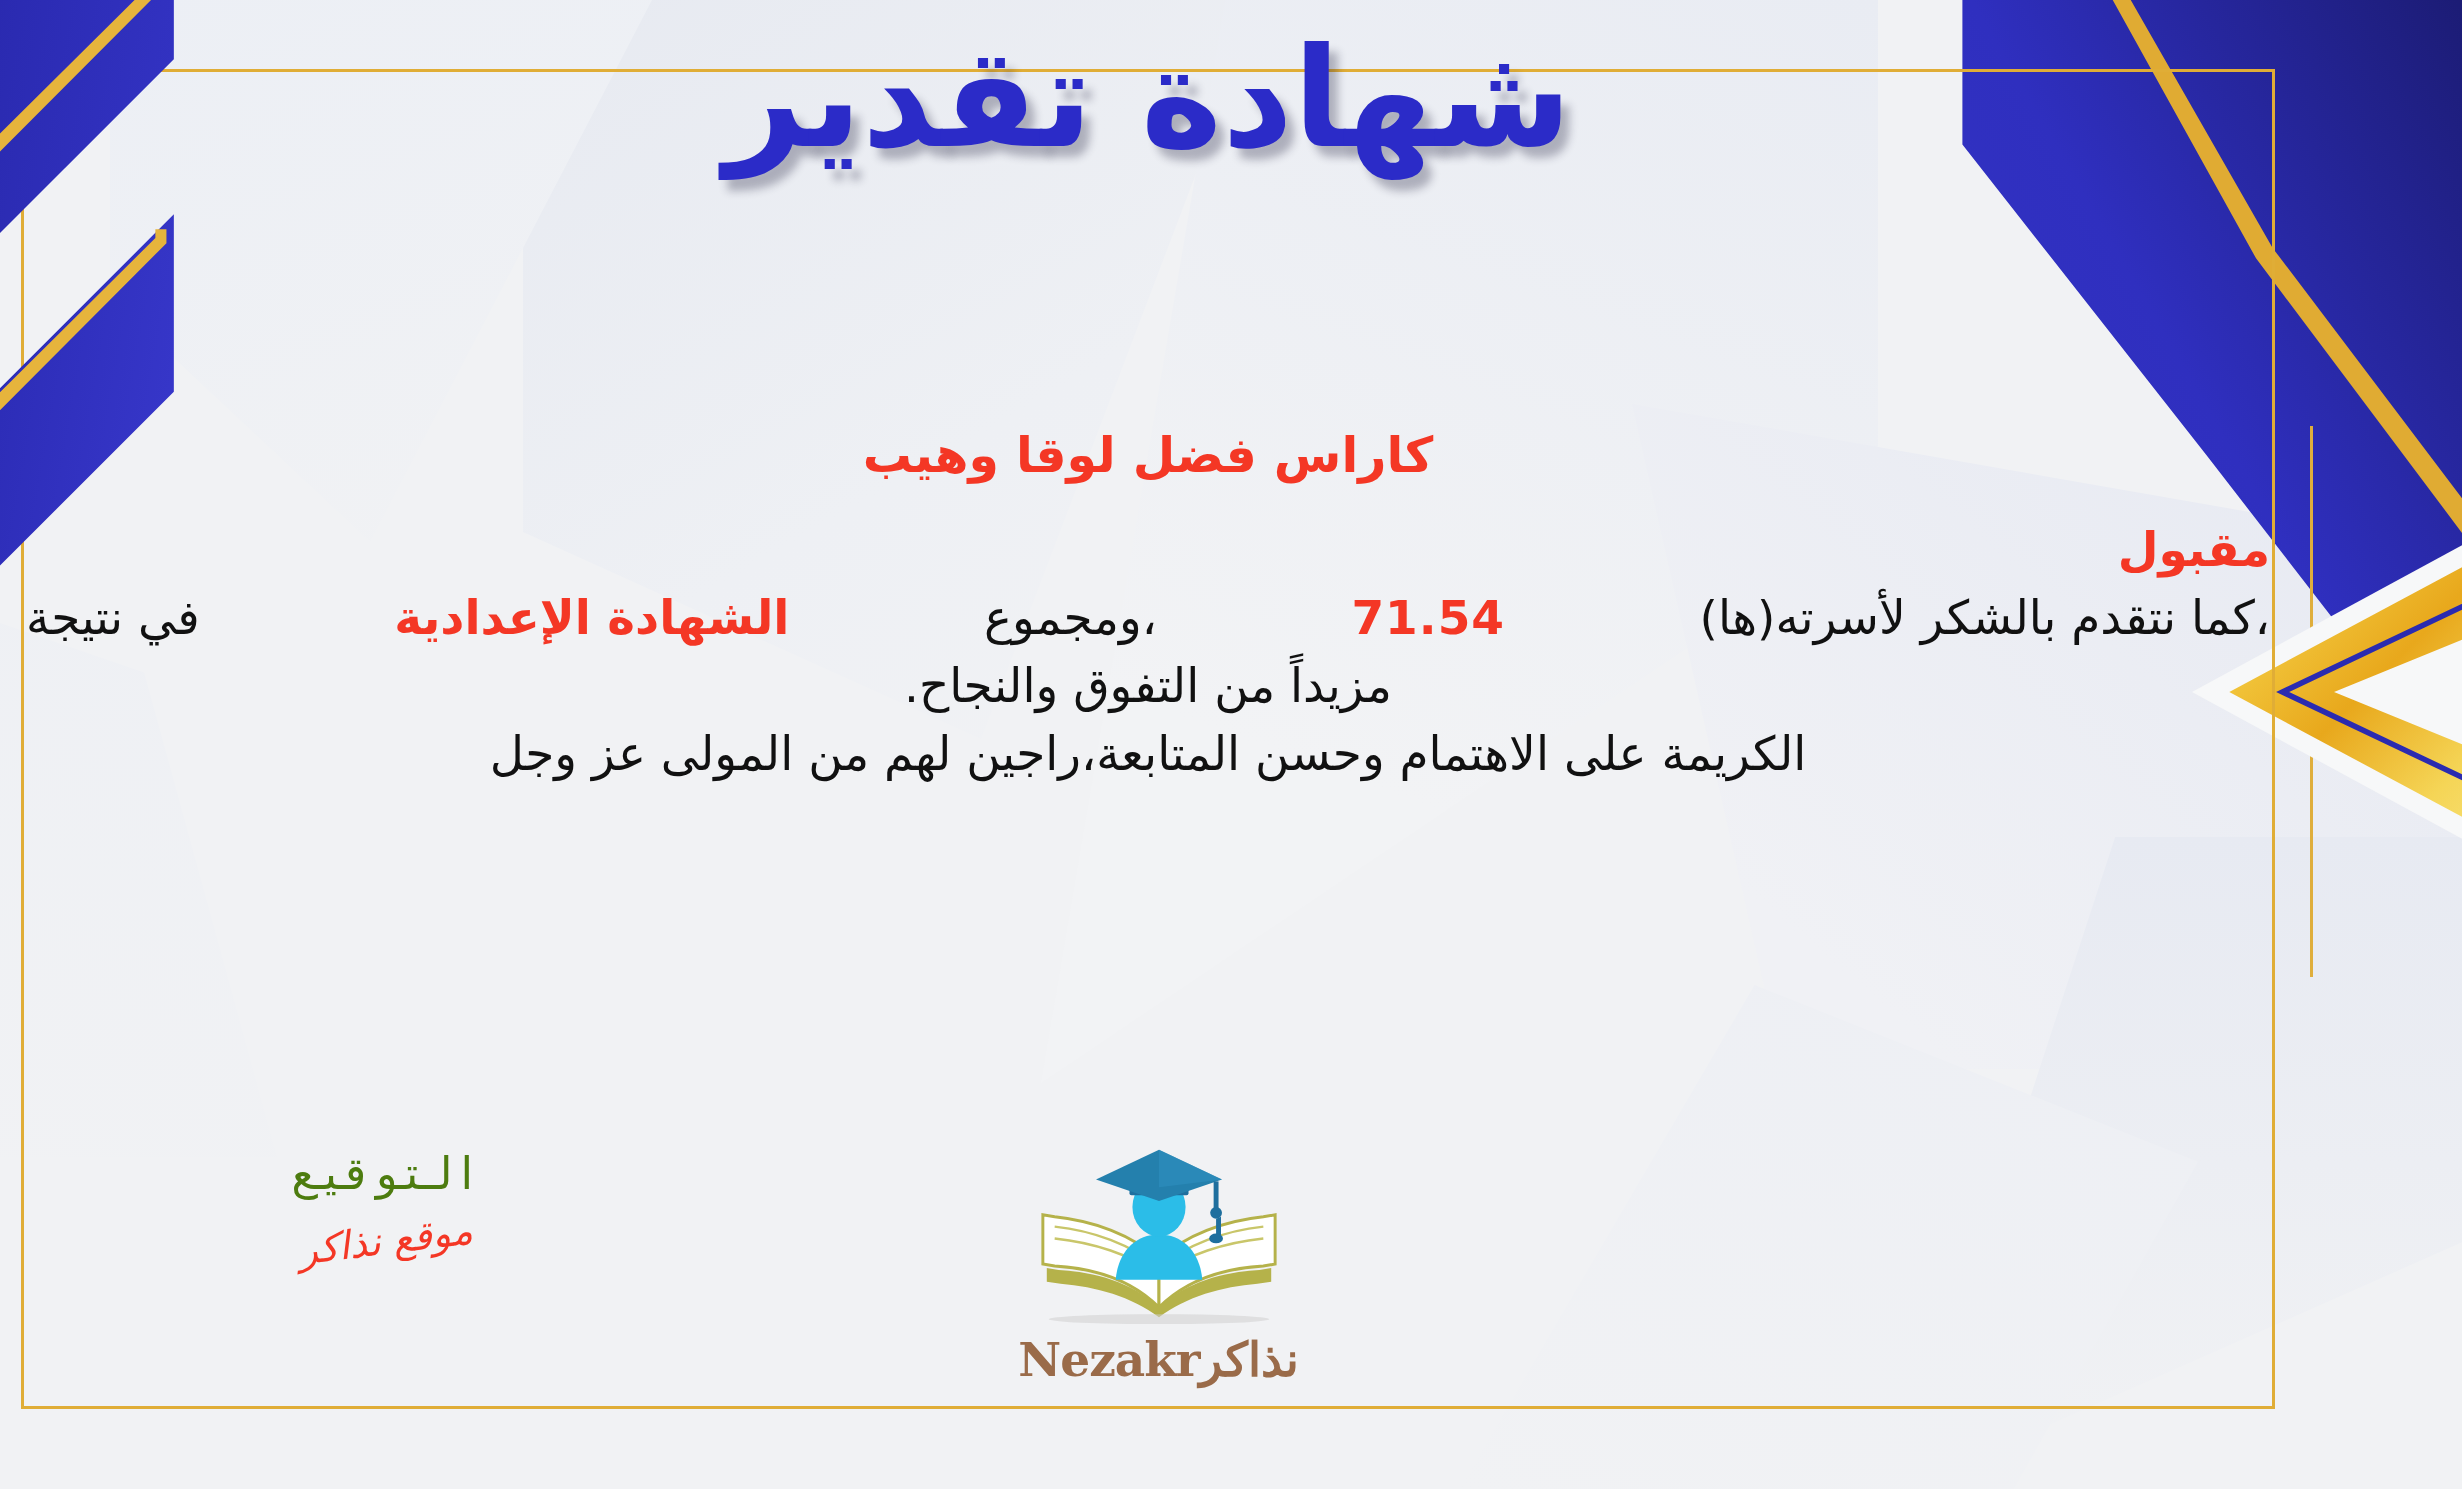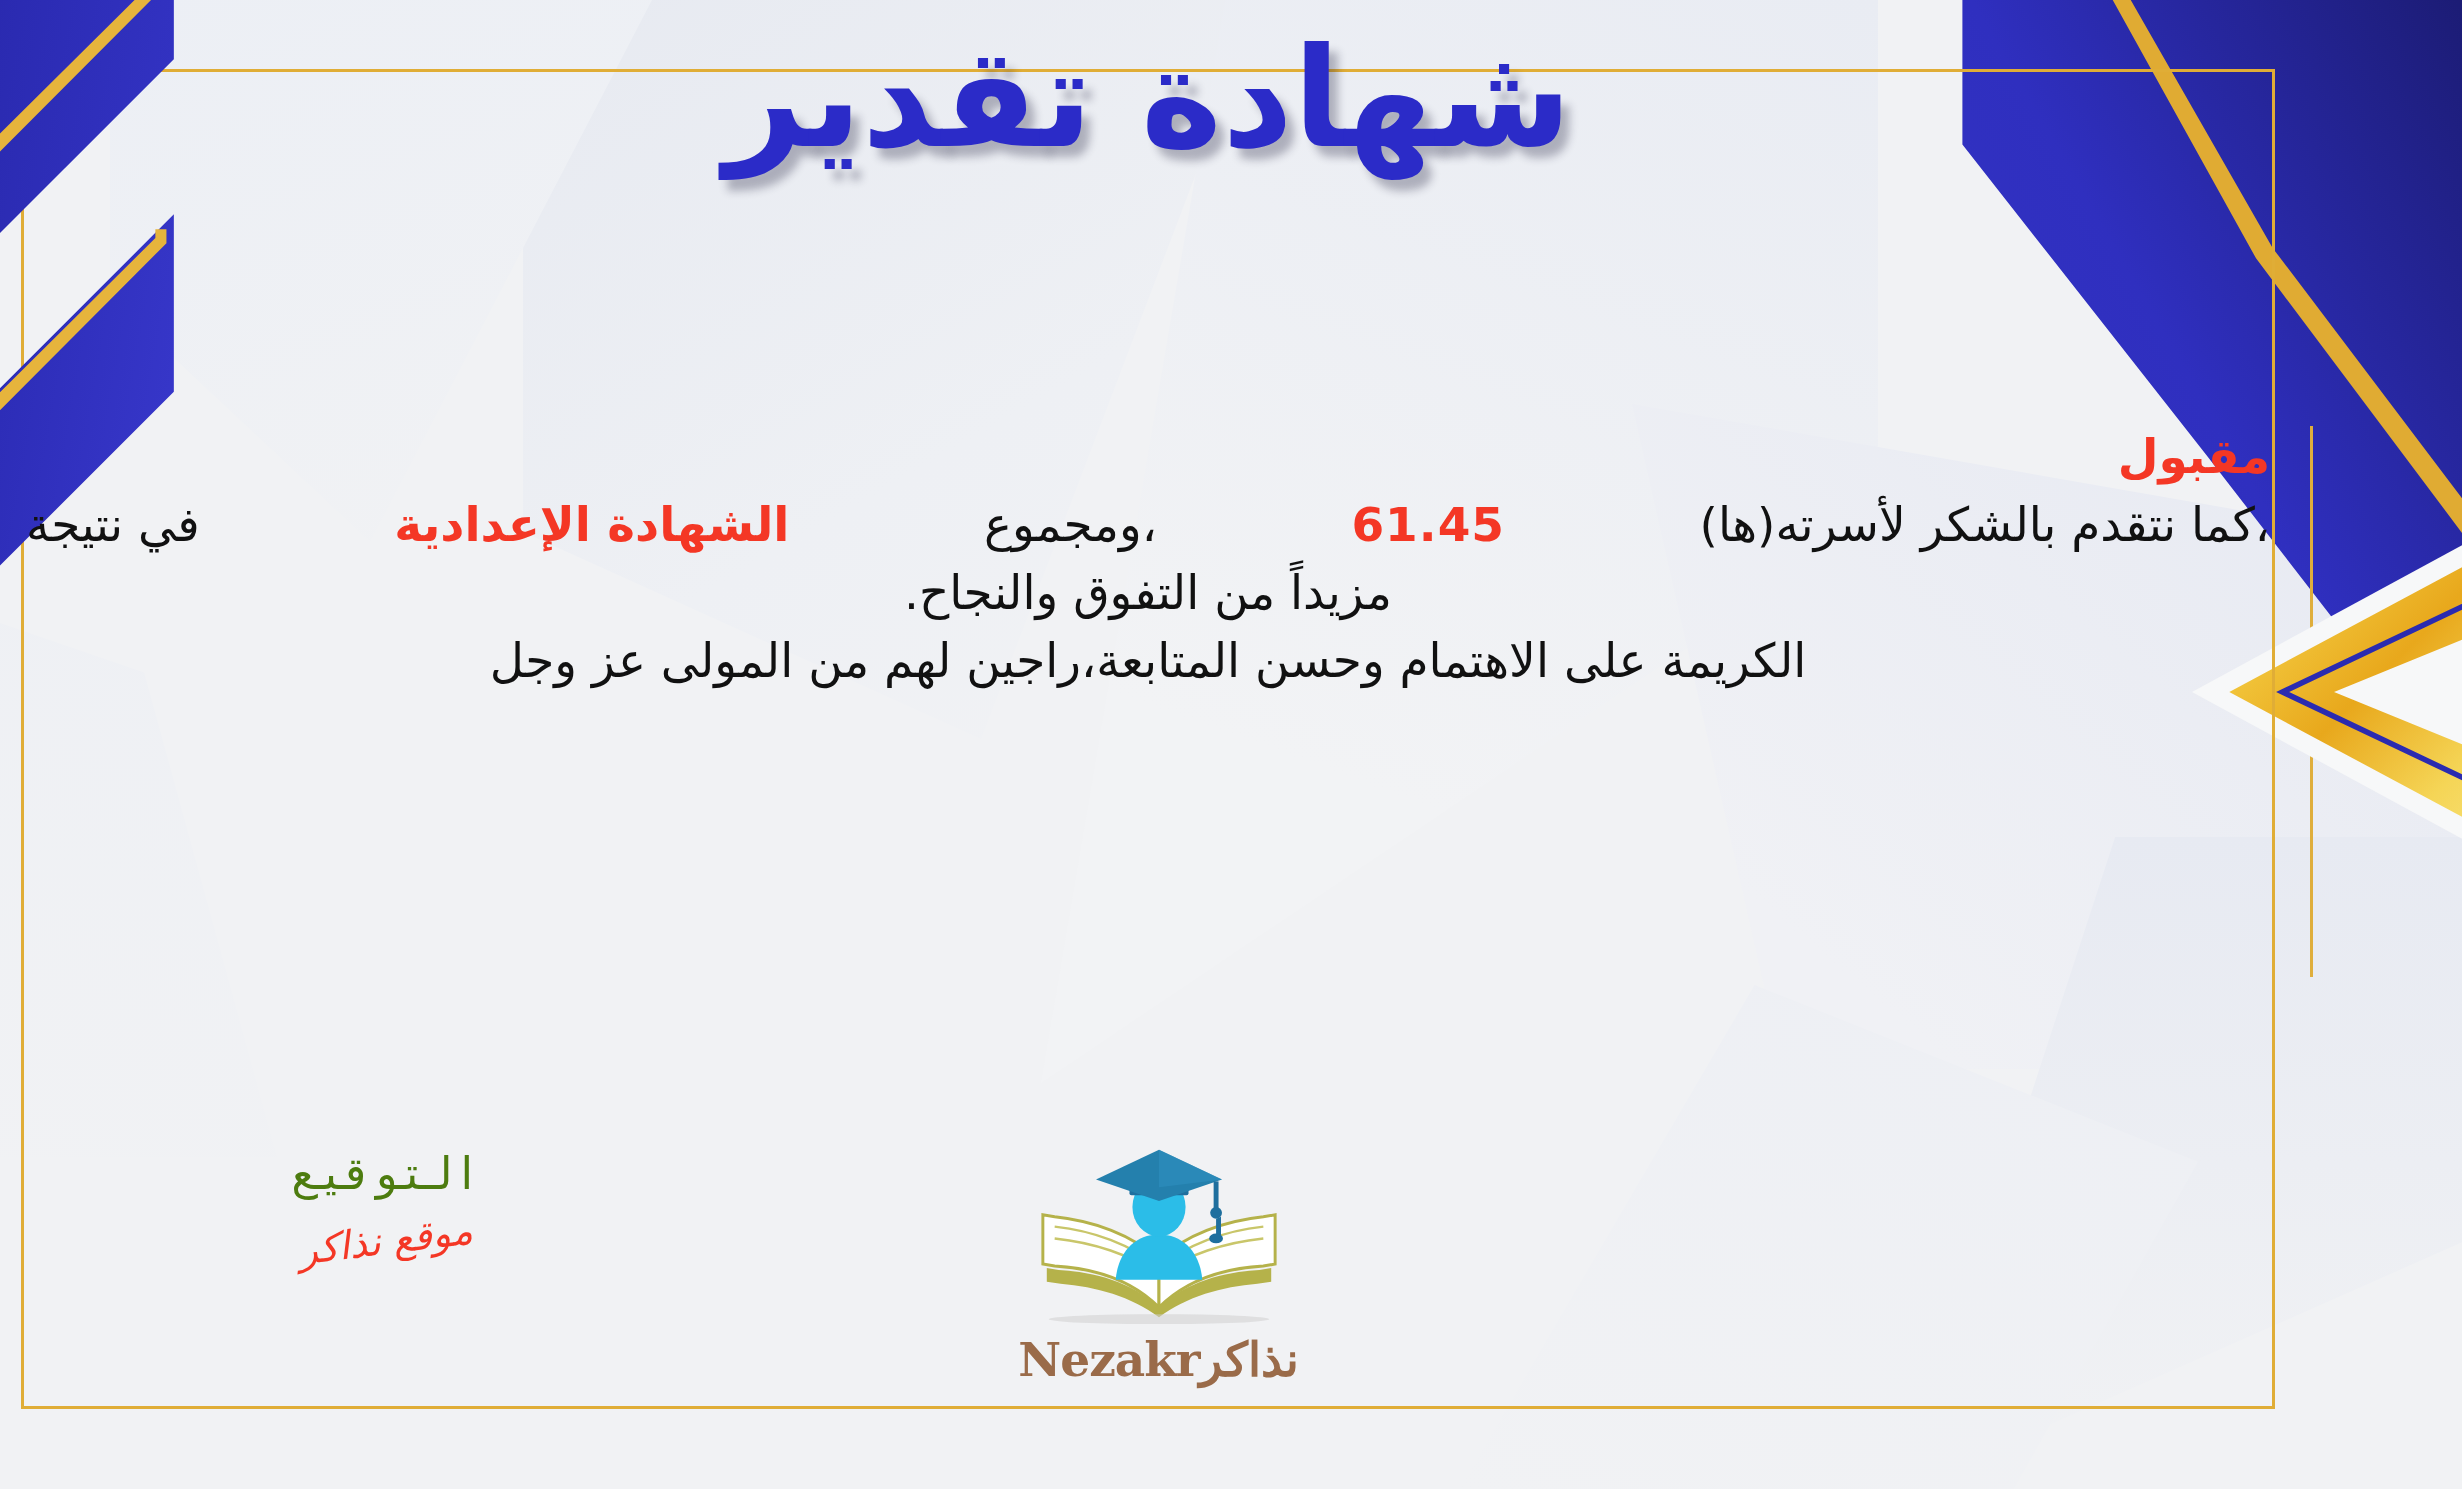--- a/index.html
+++ b/index.html
@@ -188,28 +188,29 @@
     <div class="g2"></div>
   </div>
 
   <div class="content">
 
     <div class="cert-title">شهادة تقدير</div>
 
     <div class="body-block">
 
 
+      <p class="line center student-name">كاراس فضل لوقا وهيب</p>
 
       <div class="line justify l-grade">
         <span class="hl">مقبول</span>
       </div>
 
       <div class="line justify">
         <span>،كما نتقدم بالشكر لأسرته(ها)</span>
-        <span class="score">61.45</span>
+        <span class="score">71.54</span>
         <span>،ومجموع</span>
         <span class="hl">الشهادة الإعدادية</span>
         <span>في نتيجة</span>
       </div>
 
       <p class="line l-more center">مزيداً من التفوق والنجاح.</p>
 
       <p class="line center">الكريمة على الاهتمام وحسن المتابعة،راجين لهم من المولى عز وجل</p>
     </div>
 

